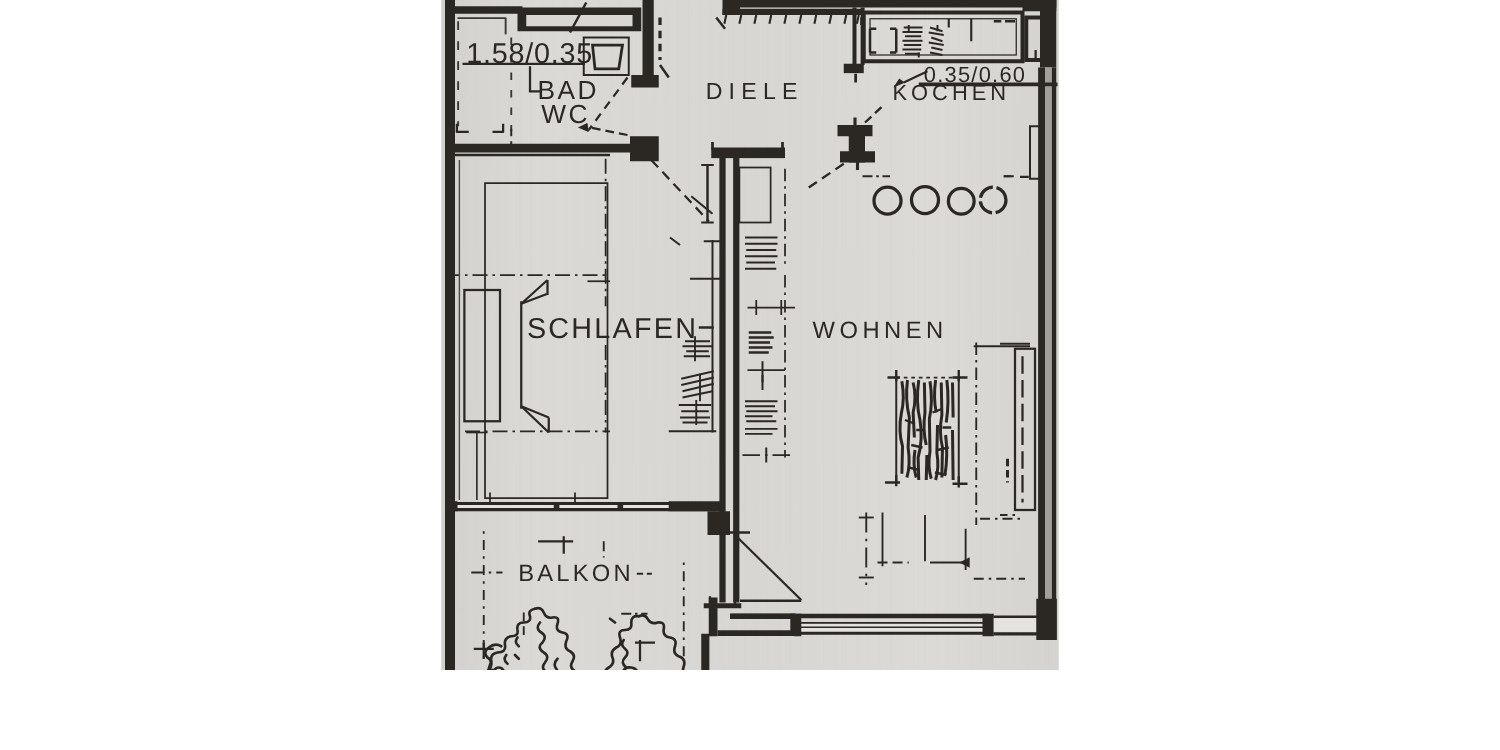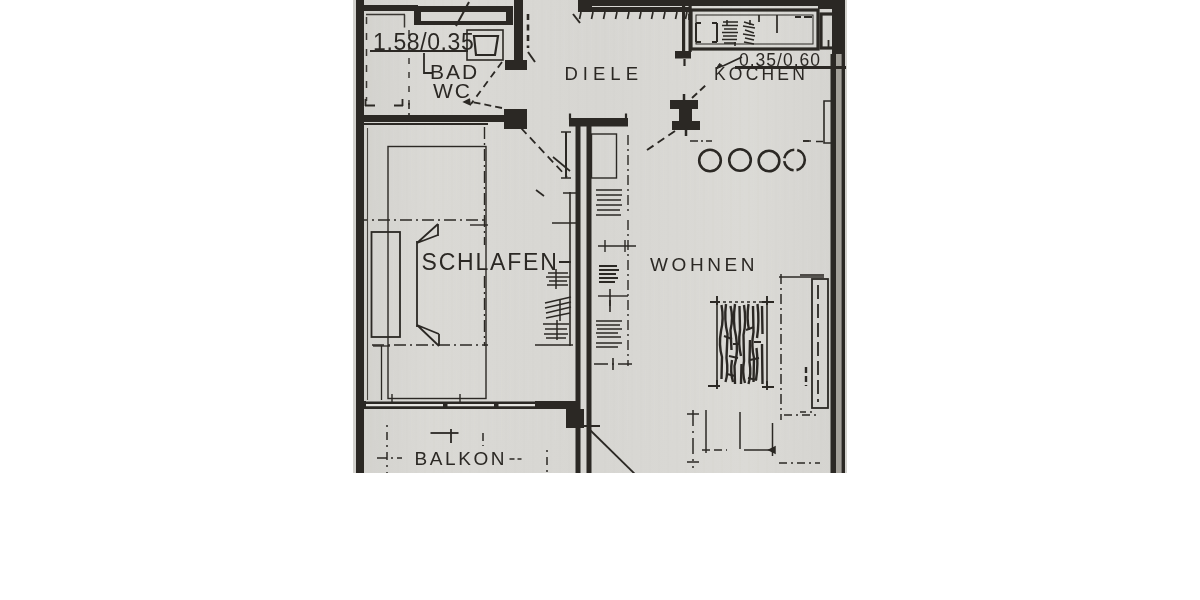--- a/index.html
+++ b/index.html
@@ -1,16 +1,16 @@
 <!DOCTYPE html>
 <html><head>
 <meta charset="utf-8">
 <style>
 html,body{margin:0;padding:0;background:#ffffff;}
-#wrap{width:1200px;height:473px;position:relative;overflow:hidden;background:#ffffff;}
+#wrap{width:1200px;height:536px;position:relative;overflow:hidden;background:#ffffff;}
 svg{display:block;}
 text{font-family:"Liberation Sans", sans-serif;fill:#2b2824;}
 </style>
 </head>
 <body>
 <div id="wrap">
 <svg width="1200" height="600" viewBox="0 0 1200 600" xmlns="http://www.w3.org/2000/svg">
 <defs>
 <linearGradient id="pap" x1="0" y1="0" x2="1" y2="0">
   <stop offset="0" stop-color="#d2d1cd"></stop>

